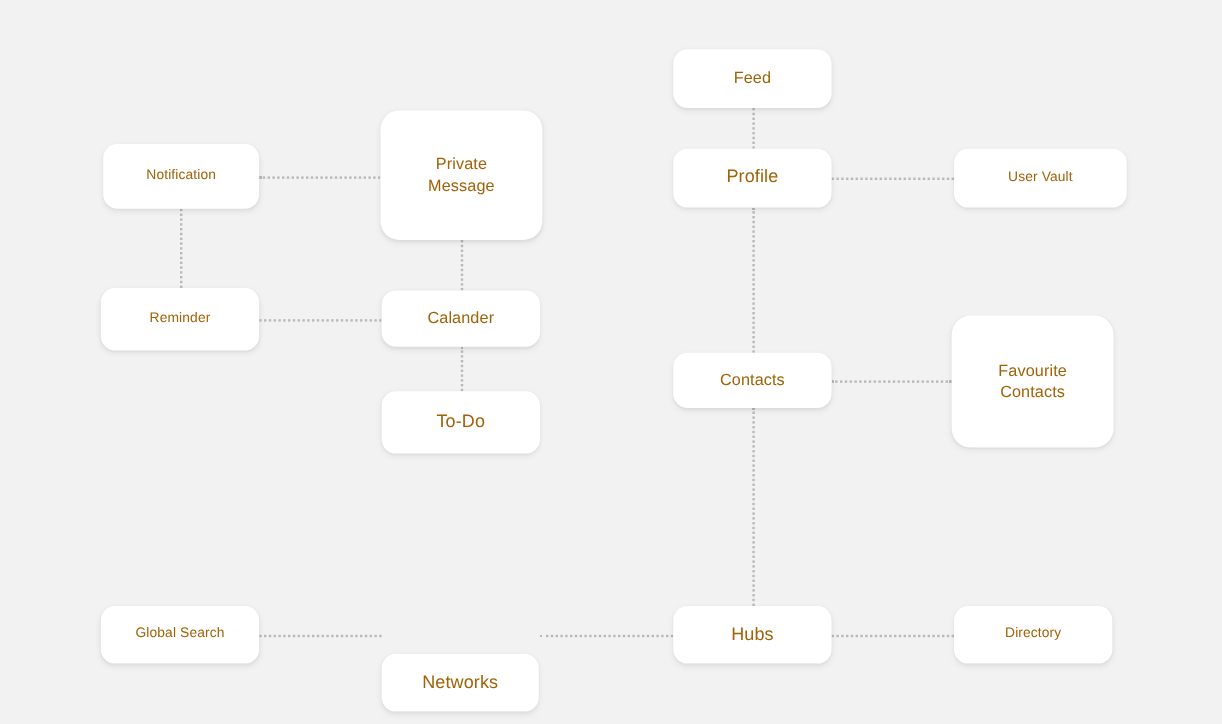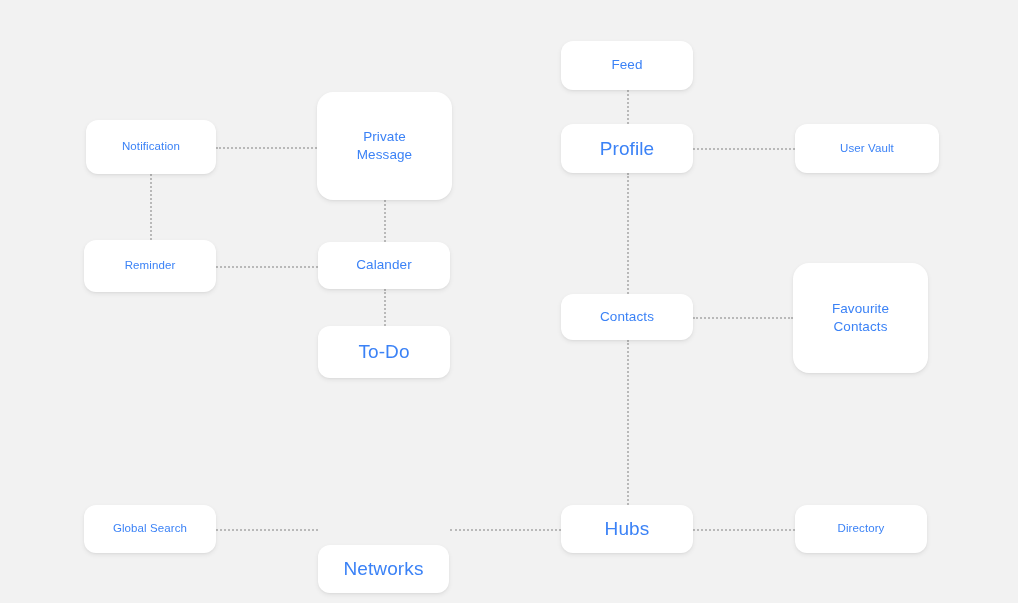--- a/index.html
+++ b/index.html
@@ -42,29 +42,29 @@
     box-sizing: border-box;
     background: #ffffff;
     border-radius: 12px;
     box-shadow: 0 2px 5px rgba(0,0,0,0.07), 0 1px 2px rgba(0,0,0,0.04);
     display: flex;
     align-items: center;
     justify-content: center;
     text-align: center;
   }
   .node-label {
-    color: #3b82f6;
+    color: #a16207;
     line-height: 1.35;
     letter-spacing: 0.1px;
     white-space: pre-line;
     padding: 0 8px;
   }
   .size-sm  .node-label { font-size: 11.5px; font-weight: 400; }
   .size-md  .node-label { font-size: 13.5px; font-weight: 400; }
-  .size-lg  .node-label { font-size: 19px; font-weight: 400; }
+  .size-lg  .node-label { font-size: 15px; font-weight: 400; }
   .radius-lg { border-radius: 16px; }
 </style>
 </head>
 <body>
 
 <div id="canvas">
   <div id="connector-layer">
       <div class="conn conn-h" style="left: 216px; top: 147px; width: 101px;"></div>
       <div class="conn conn-v" style="left: 150px; top: 174px; height: 66px;"></div>
       <div class="conn conn-h" style="left: 216px; top: 266px; width: 102px;"></div>

